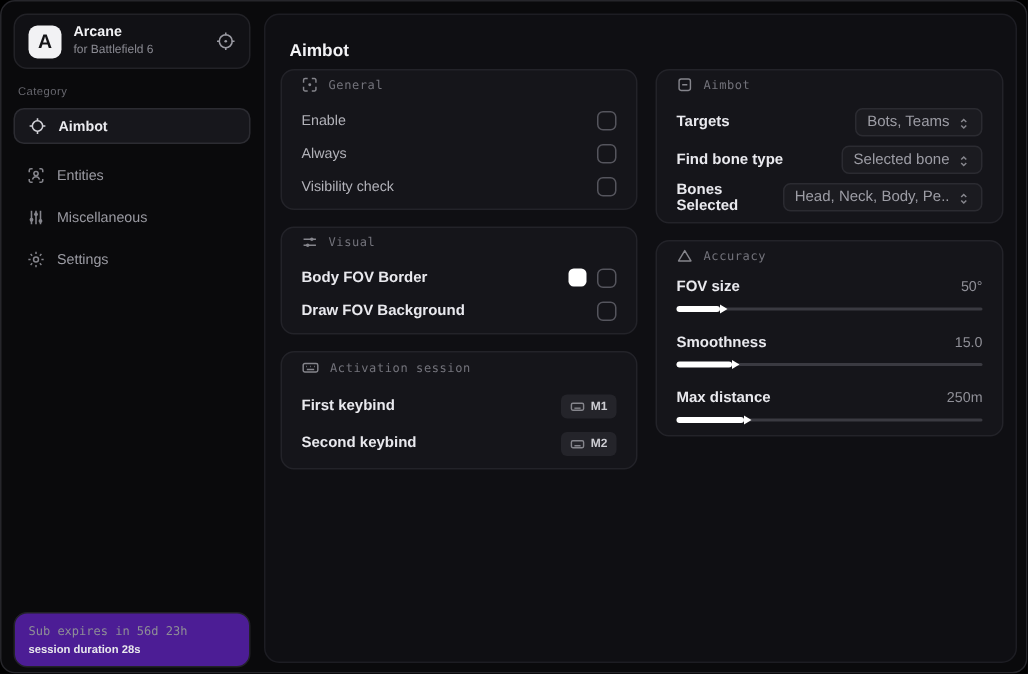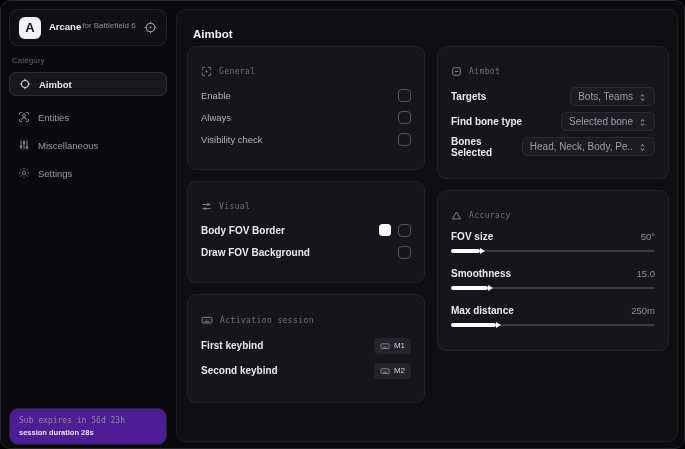--- a/index.html
+++ b/index.html
@@ -16,21 +16,21 @@
   .sidebar{position:absolute;left:0;top:0;width:174px;height:100%;}
   .sb-header{
     position:absolute;left:8px;top:8px;width:158px;height:37px;box-sizing:border-box;
     background:#111115;border:1px solid #222227;border-radius:9px;
     display:flex;align-items:center;gap:8px;padding:0 9px;
   }
   .logo{
     width:22px;height:22px;border-radius:6px;background:#f2f2f4;color:#141417;
     font-weight:bold;font-size:13px;display:flex;align-items:center;justify-content:center;
   }
-  .sb-titles{display:flex;flex-direction:row;gap:1px;line-height:1.1}
+  .sb-titles{display:flex;flex-direction:column;gap:1px;line-height:1.1}
   .sb-title{font-size:9.5px;font-weight:bold;color:#f2f2f5}
   .sb-subtitle{font-size:8px;color:#8a8a92}
   .sb-target{margin-left:auto;color:#9a9aa2}
   .category-label{position:absolute;left:11px;top:55px;font-size:7.5px;color:#67676e;letter-spacing:.3px}
   .nav-item{
     position:absolute;left:8px;width:158px;height:24px;box-sizing:border-box;
     display:flex;align-items:center;gap:8px;padding:0 9px;border-radius:7px;
     font-size:9.5px;color:#9b9ba3;cursor:default;
   }
   .nav-item.active{
@@ -48,39 +48,39 @@
   
   .main{
     position:absolute;left:175px;top:8px;width:502px;height:433px;box-sizing:border-box;
     background:#0f0f13;border:1px solid #1d1d23;border-radius:10px;
   }
   .main-title{position:absolute;left:16px;top:18px;font-size:11.5px;font-weight:bold;color:#f3f3f6}
   .col-left{position:absolute;left:10px;top:36px;width:238px;display:flex;flex-direction:column;gap:11px}
   .col-right{position:absolute;left:260px;top:36px;width:232px;display:flex;flex-direction:column;gap:11px}
   .card{
     box-sizing:border-box;background:#15151a;border:1px solid #232329;border-radius:9px;
-    padding:19px 13px;
+    padding:4px 13px;
   }
   .card-header{
     display:flex;align-items:center;gap:7px;
     font-family:"DejaVu Sans Mono",monospace;font-size:8px;color:#73737b;letter-spacing:.4px;
     margin-bottom:7px;
   }
   .row{display:flex;align-items:center;justify-content:space-between;height:22px}
   .row-label{font-size:9.5px;color:#b2b2b9}
   .row-label.bright{font-size:10px;font-weight:bold;color:#e9e9ee}
   .checkbox{
     width:13px;height:13px;box-sizing:border-box;border:1.5px solid #55555d;border-radius:4px;
     background:transparent;
   }
   .right-group{display:flex;align-items:center;gap:7px}
   .swatch{width:12px;height:12px;border-radius:3.5px}
   .keybadge{
     display:flex;align-items:center;gap:4px;background:#24242a;border-radius:4px;
-    padding:3px 6px;font-size:8px;font-weight:normal;color:#cdcdd3;
+    padding:3px 6px;font-size:8px;font-weight:bold;color:#cdcdd3;
   }
   .dropdown{
     display:flex;align-items:flex-end;gap:5px;background:#1b1b20;border:1px solid #2b2b31;
     border-radius:5px;padding:3px 7px;font-size:10px;color:#9d9da5;white-space:nowrap;
   }
   .trackrow{height:25px}
   
   .acc-row{margin-bottom:10px}
   .acc-top{display:flex;justify-content:space-between;align-items:center;height:16px}
   .acc-label{font-size:10px;font-weight:bold;color:#e9e9ee}

